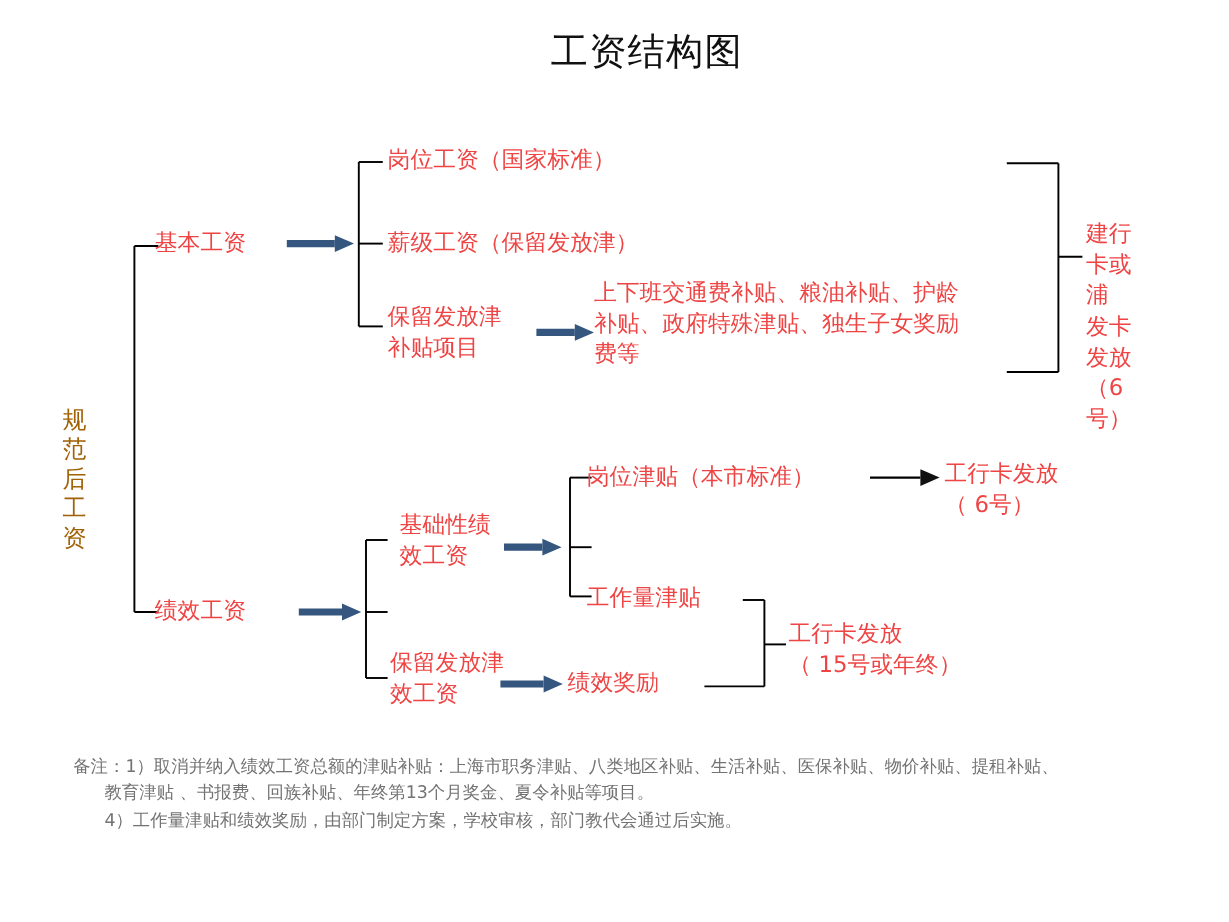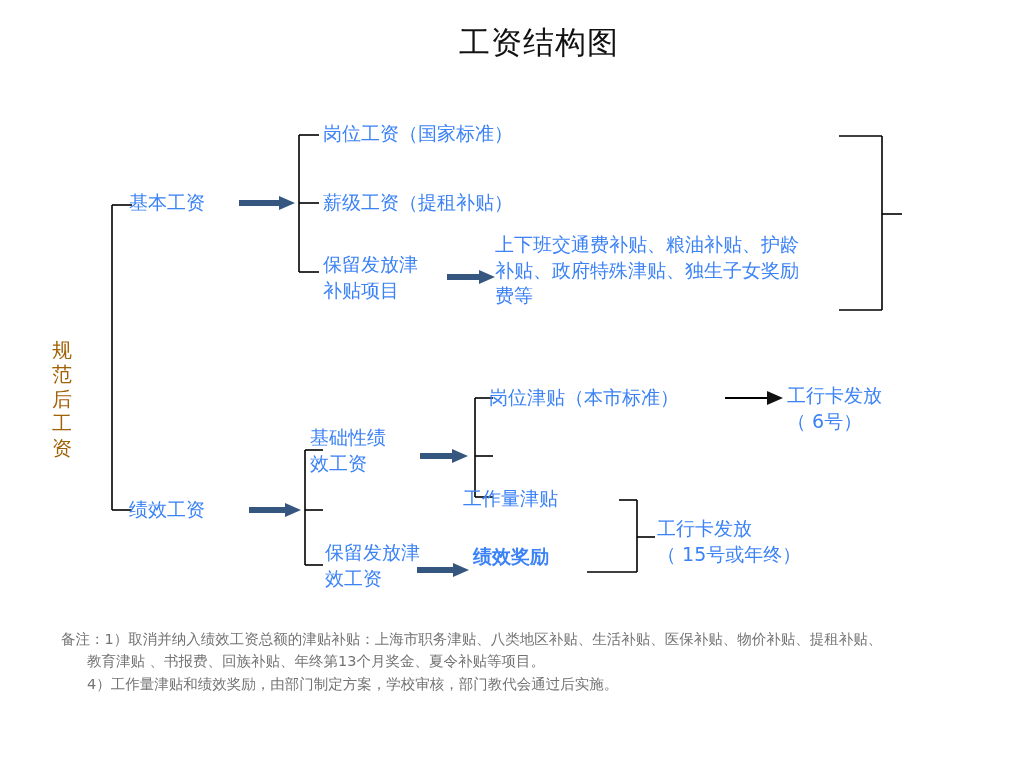--- a/index.html
+++ b/index.html
@@ -29,21 +29,21 @@
     width: 1024px;
     text-align: center;
     font-size: 31px;
     letter-spacing: 1px;
     color: #111;
   }
   .node {
     position: absolute;
     font-size: 19px;
     line-height: 1.35;
-    color: #3b82f6;
+    color: #ef4444;
     white-space: pre-line;
   }
   .vert {
     position: absolute;
     font-size: 20px;
     line-height: 1.22;
     text-align: center;
     color: #a16207;
     width: 26px;
   }
@@ -130,37 +130,40 @@
   <div class="vert" style="left:22px; top:338px;">规
 范
 后
 工
 资</div>
 
   <div class="node" style="left:102px; top:190px;text-align:right;">基本工资</div>
   <div class="node" style="left:102px; top:497px;">绩效工资</div>
 
   <div class="node" style="left:296px; top:121px;">岗位工资（国家标准）</div>
-  <div class="node" style="left:296px; top:190px;">薪级工资（提租补贴）</div>
+  <div class="node" style="left:296px; top:190px;">薪级工资（保留发放津）</div>
   <div class="node" style="left:468px; top:232px;">上下班交通费补贴、粮油补贴、护龄
 补贴、政府特殊津贴、独生子女奖励
 费等</div>
 
   <div class="node" style="left:296px; top:252px;">保留发放津
 补贴项目</div>
 
+  <div class="node" style="left:878px; top:183px; text-align:left;">建行卡或浦
+发卡发放
+（6号）</div>
 
-  <div class="node" style="left:283px; top:425px;">基础性绩
+  <div class="node" style="left:306px; top:425px;">基础性绩
 效工资</div>
   <div class="node" style="left:298px; top:540px;">保留发放津
 效工资</div>
 
   <div class="node" style="left:462px; top:385px;">岗位津贴（本市标准）</div>
-  <div class="node" style="left:436px; top:486px;">工作量津贴</div>
-  <div class="node" style="left:446px; top:544px;font-weight:bold;">绩效奖励</div>
+  <div class="node" style="left:462px; top:486px;">工作量津贴</div>
+  <div class="node" style="left:446px; top:557px;">绩效奖励</div>
 
   <div class="node" style="left:760px; top:383px;">工行卡发放
 （ 6号）</div>
   <div class="node" style="left:630px; top:516px;">工行卡发放
 （ 15号或年终）</div>
 
   <div class="notes">
     <div class="ln"><span>备注：</span><span>1）取消并纳入绩效工资总额的津贴补贴：上海市职务津贴、八类地区补贴、生活补贴、医保补贴、物价补贴、提租补贴、</span></div>
     <div class="ln ind"><span>教育津贴 、书报费、回族补贴、年终第13个月奖金、夏令补贴等项目。</span></div>
     <div class="ln ind"><span>4）工作量津贴和绩效奖励，由部门制定方案，学校审核，部门教代会通过后实施。</span></div>

